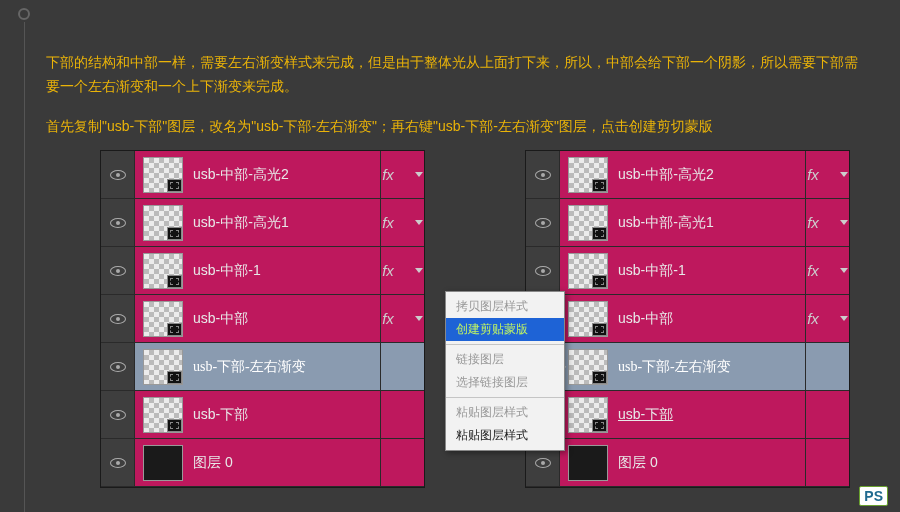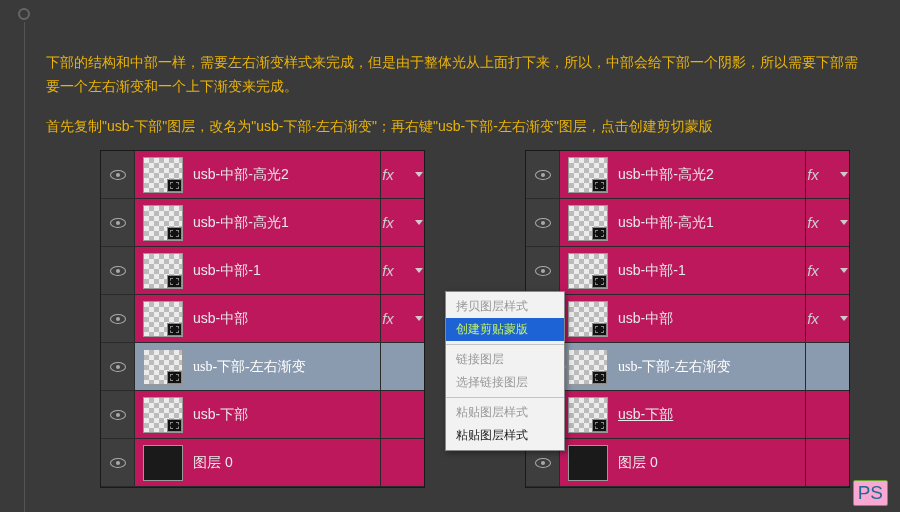--- a/index.html
+++ b/index.html
@@ -178,24 +178,24 @@
   
   .watermark {
     position: absolute;
     right: 12px;
     bottom: 6px;
     display:flex;
     align-items:center;
     gap:6px;
   }
   .logo {
-    background:#f9a8d4;
+    background:#ffffff;
     color:#206a8f;
-    font-weight:normal;
-    font-size:19px;
+    font-weight:bold;
+    font-size:14px;
     padding:1px 4px;
     border-radius:2px;
     border:1px solid #6aa12f;
   }
   .wm-text { font-size:12px; }
   .wm-zh { color:#88c13a; }
   .wm-url { color:#999; font-size:10px; }
 </style>
 </head>
 <body>

